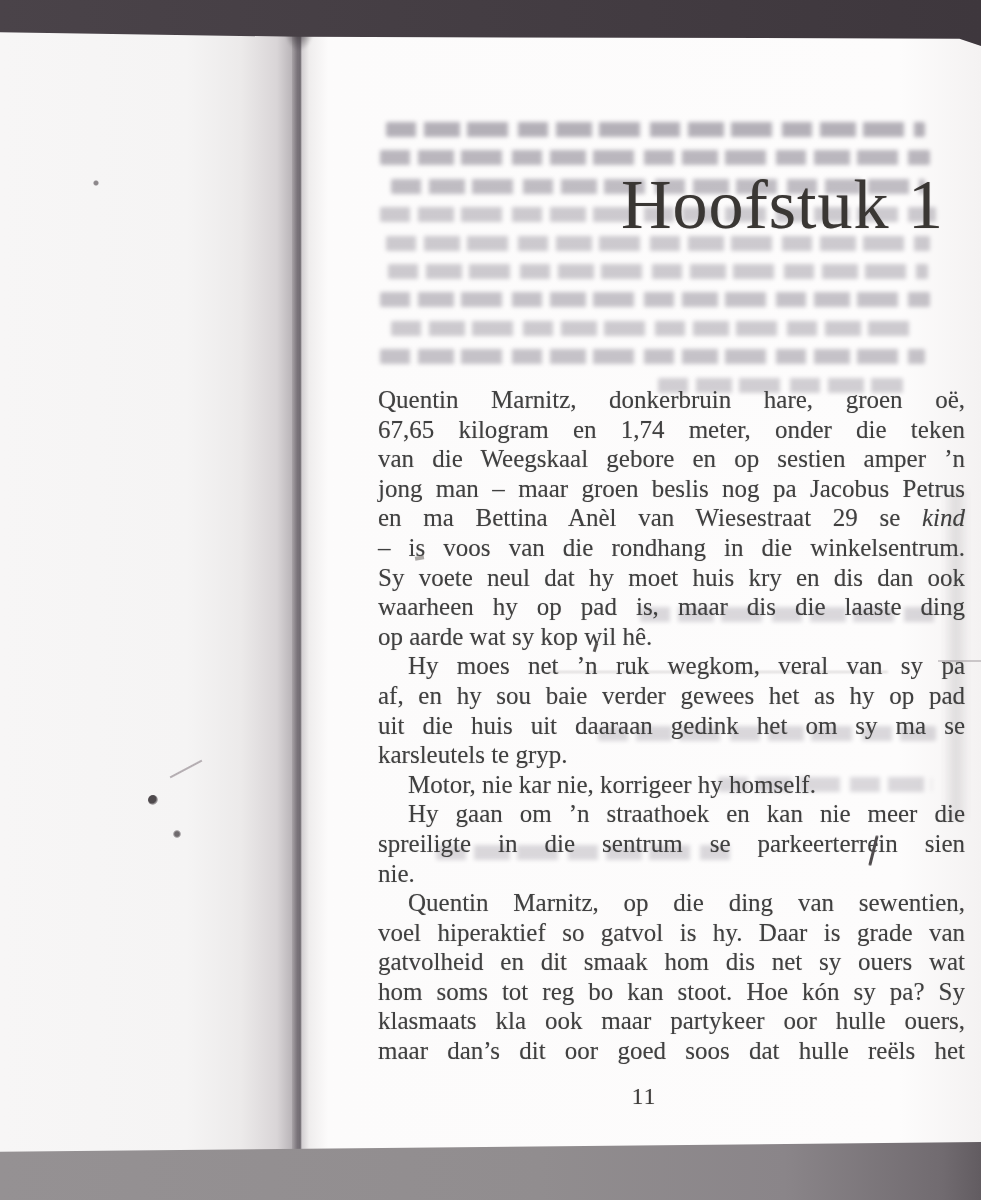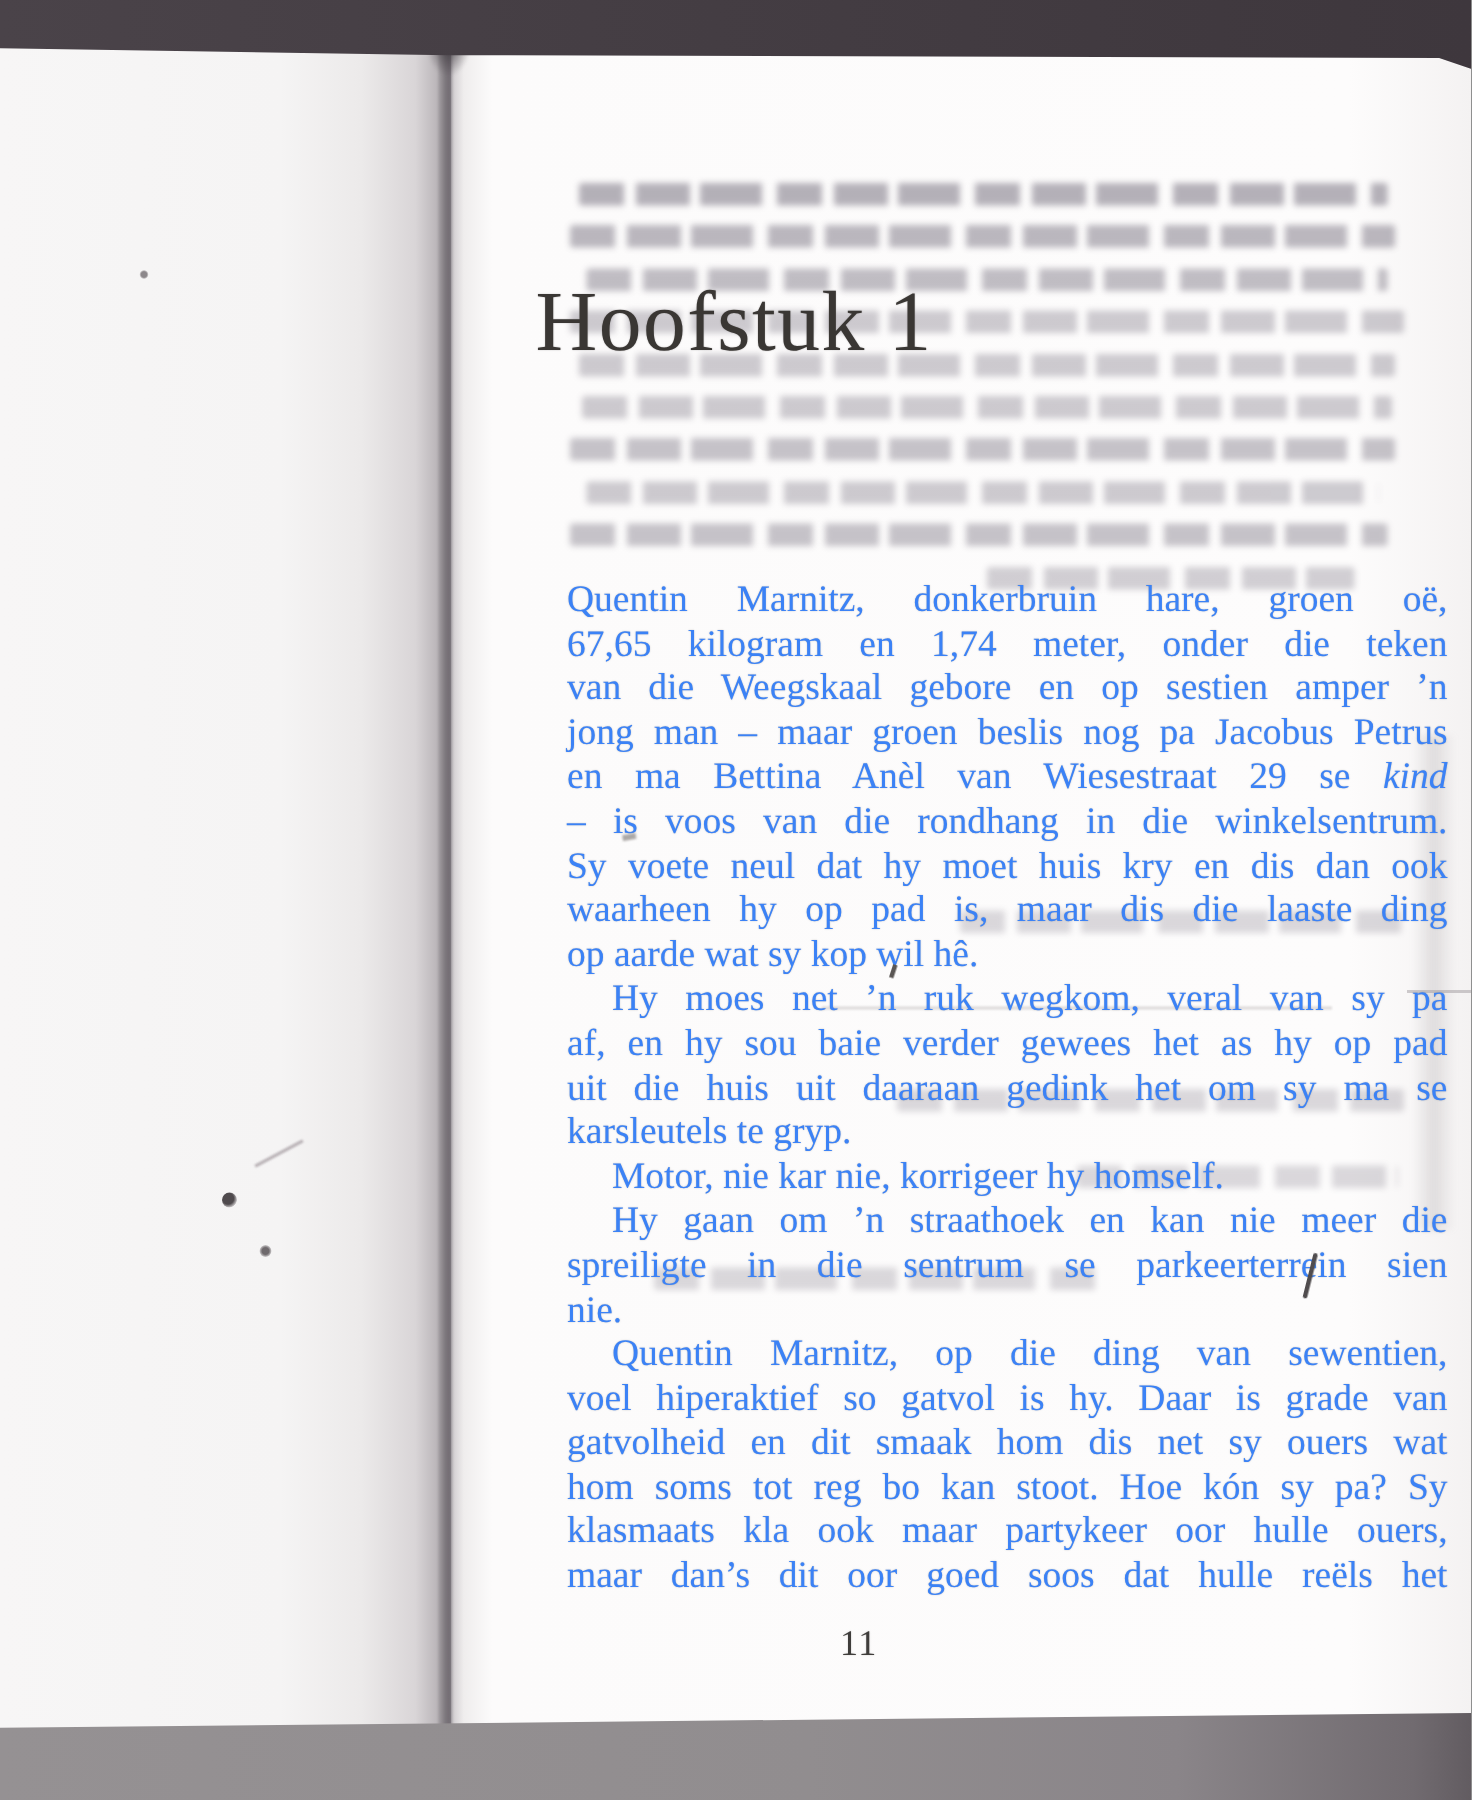--- a/index.html
+++ b/index.html
@@ -60,36 +60,36 @@
   .ghost-top .ghost-line:nth-child(8){ width:95%; margin-left:2%; }
   .ghost-top .ghost-line:nth-child(9){ width:98%; opacity:.38; }
   .ghost-top .ghost-line:nth-child(10){ width:44%; margin-left:50%; opacity:.3; }
   .ghost-body { position:absolute; z-index:1; opacity:.24; margin:0; }
   .g1 { left:640px; top:607px; width:296px; }
   .g2 { left:598px; top:726px; width:338px; }
   .g3 { left:436px; top:845px; width:300px; }
   .g4 { left:718px; top:777px; width:214px; }
   
   .chapter-title {
-    position:absolute; left:357px; top:186px; width:587px; z-index:2;
-    font-size:57px; line-height:58px; font-weight:400; text-align:left;
+    position:absolute; left:357px; top:176px; width:587px; z-index:2;
+    font-size:70px; line-height:58px; font-weight:400; text-align:right;
     color:#3a3734; letter-spacing:1px; margin:0;
     text-shadow:0 0 1px rgba(70,66,64,0.4);
   }
   .body-text {
     position:absolute; left:378px; top:385px; width:587px; z-index:2;
-    font-size:25px; line-height:29.6px; color:#3b82f6;
+    font-size:25px; line-height:29.6px; color:#404040;
     text-shadow:0 0 1px rgba(70,66,64,0.35);
   }
   .line { text-align:justify; text-align-last:left; }
   .line.just { text-align-last:justify; }
   .para.indent .line:first-child { text-indent:30px; }
   .folio {
     position:absolute; left:560px; top:1083px; width:168px; z-index:2;
-    text-align:left; font-size:24px; color:#3f3d3b; letter-spacing:1px;
+    text-align:center; font-size:24px; color:#3f3d3b; letter-spacing:1px;
     text-shadow:0 0 1px rgba(70,66,64,0.35);
   }
   
   .pen-slash { position:absolute; left:872px; top:835px; width:3px; height:31px; z-index:3;
     background:#504c4e; transform:rotate(14deg); border-radius:2px; filter:blur(0.4px); }
   .tick-ruk { position:absolute; left:594px; top:643px; width:3px; height:9px; z-index:3;
     background:#5a5654; transform:rotate(18deg); filter:blur(0.3px); }
   .tick-voete { position:absolute; left:415px; top:556px; width:9px; height:4px; z-index:3;
     background:#8a8582; transform:rotate(-10deg); filter:blur(0.6px); opacity:.7; }
   .speck-a { position:absolute; left:148px; top:795px; width:10px; height:10px; border-radius:50%;

